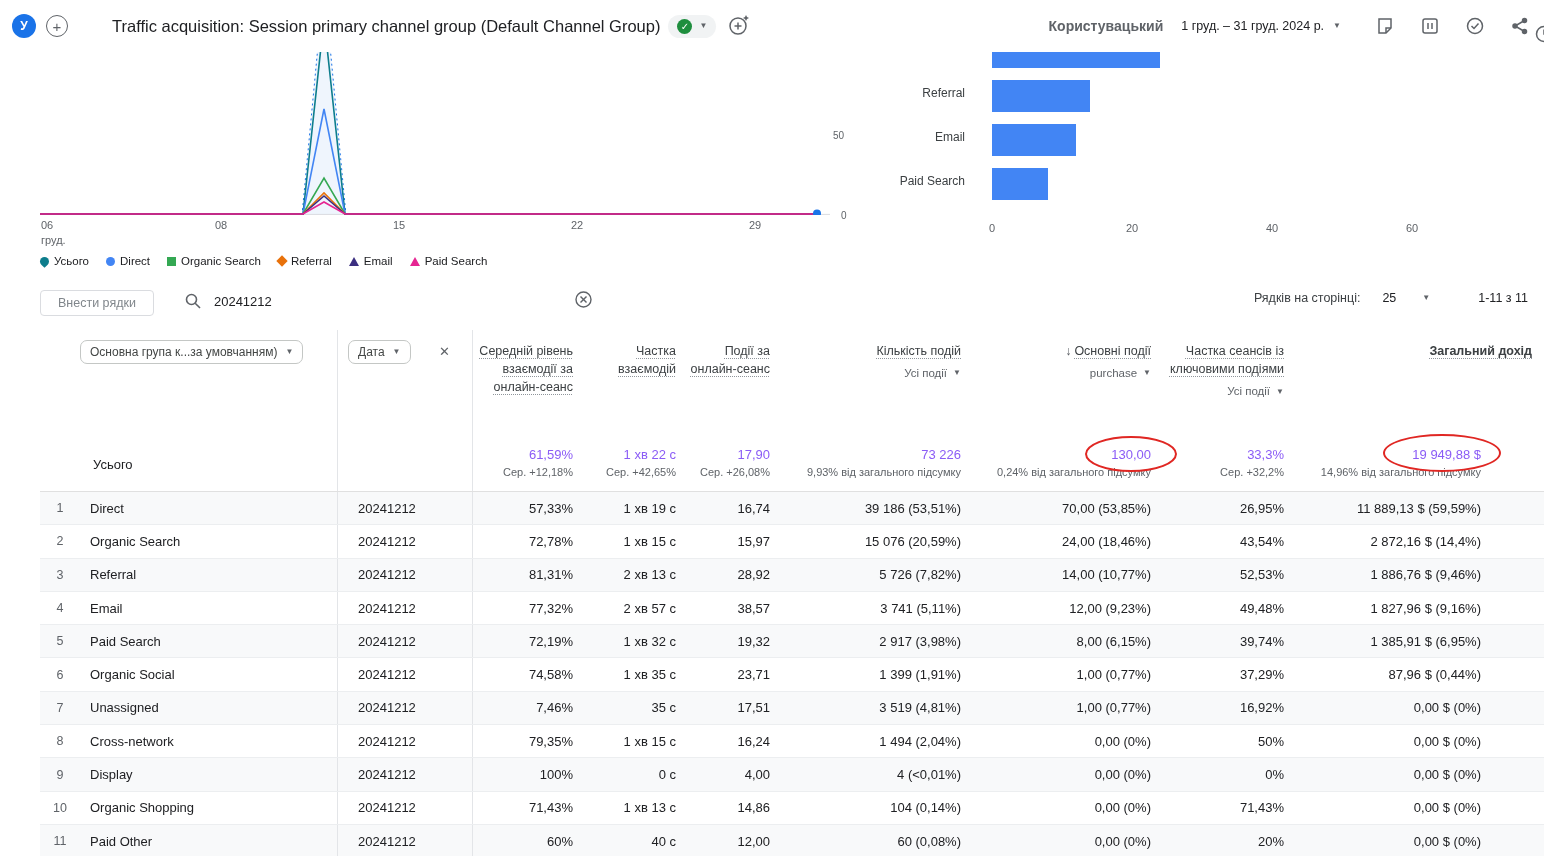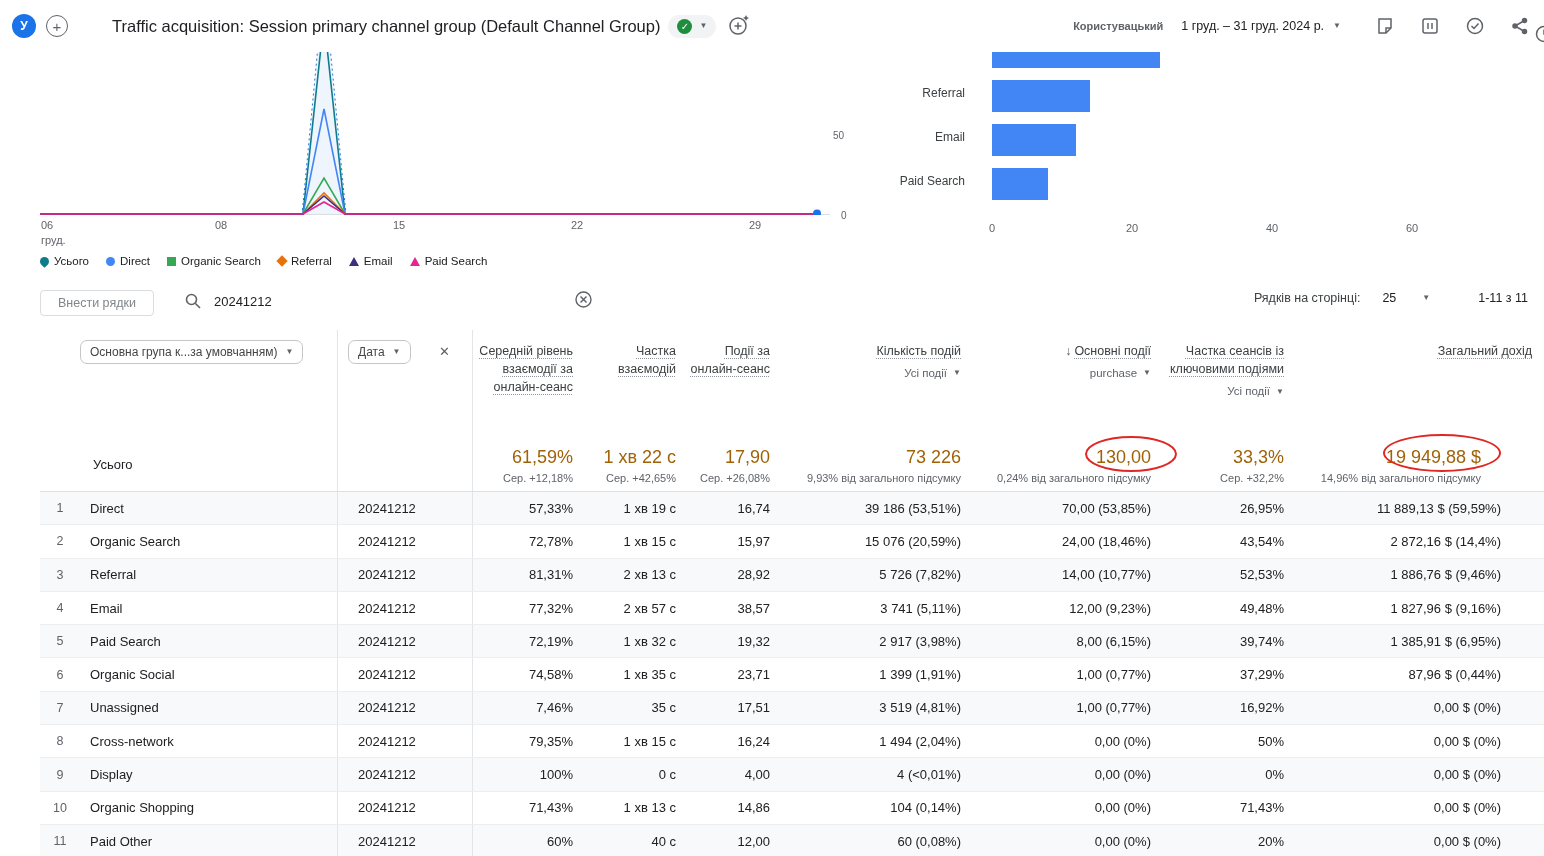--- a/index.html
+++ b/index.html
@@ -13,21 +13,21 @@
     color:#5f6368;display:flex;align-items:center;justify-content:center;font-size:15px;line-height:1;
     margin-left:10px;padding:0;cursor:pointer;flex:none;}
   .report-title{font-size:16.5px;font-weight:400;margin:0 0 0 44px;white-space:nowrap;color:#202124;}
   .status-badge{margin-left:8px;display:flex;align-items:center;gap:7px;background:#f1f3f4;
     border:none;border-radius:14px;padding:4px 9px;cursor:pointer;}
   .check-circle{width:15px;height:15px;border-radius:50%;background:#1e8e3e;color:#fff;font-size:10px;
     display:flex;align-items:center;justify-content:center;}
   .caret{font-size:8px;color:#5f6368;line-height:1;}
   .insights-btn{margin-left:10px;background:none;border:none;padding:0;cursor:pointer;flex:none;}
   .tb-right{margin-left:auto;display:flex;align-items:center;}
-  .preset-label{font-size:11px;font-weight:bold;color:#5f6368;margin-right:12px;white-space:nowrap;}
+  .preset-label{font-size:14px;font-weight:bold;color:#5f6368;margin-right:12px;white-space:nowrap;}
   .date-range{display:flex;align-items:center;gap:9px;background:none;border:none;font-size:12.5px;
     color:#202124;cursor:pointer;white-space:nowrap;font-family:inherit;}
   .tb-icons{display:flex;align-items:center;gap:25px;margin-left:28px;}
   .tb-icons svg{display:block;}
   .edge-icon{position:absolute;left:1534px;top:24px;}
   
   .charts{position:relative;height:238px;overflow:hidden;background:#fff;}
   .linechart{position:absolute;left:40px;top:0;}
   .ytick{position:absolute;font-size:10px;color:#5f6368;}
   .xtick{position:absolute;font-size:11px;color:#5f6368;line-height:1.35;}
@@ -64,39 +64,39 @@
   .grid{display:grid;grid-template-columns:40px 257px 136px 112px 103px 94px 191px 190px 133px 1fr;}
   .col-date{border-left:1px solid #e3e5e8;border-right:1px solid #e3e5e8;}
   .thead{min-height:110px;}
   .hc-dim{padding:10px 0 0 0;}
   .hc-date{display:flex;align-items:flex-start;padding:10px 22px 0 10px;}
   .close-x{margin-left:auto;color:#5f6368;font-size:13px;cursor:pointer;line-height:24px;}
   .pill{display:inline-flex;align-items:center;gap:8px;height:24px;border:1px solid #c4c7c5;
     border-radius:7px;background:#fff;padding:0 9px;font-size:12px;color:#444746;cursor:pointer;
     font-family:inherit;max-width:100%;white-space:nowrap;}
   .mh{padding:12px 12px 0 0;text-align:right;font-size:12.5px;color:#3c4043;line-height:1.45;}
-  .mh.last{}
+  .mh.last{font-weight:bold;}
   .mh-label{text-decoration:underline dotted #8f959b;text-underline-offset:3px;
     text-decoration-thickness:1px;cursor:pointer;}
   .mh-sub{margin-top:5px;font-size:11.5px;color:#5f6368;cursor:pointer;display:flex;
     justify-content:flex-end;align-items:center;gap:6px;}
   .sort-arrow{color:#5f6368;margin-right:3px;text-decoration:none;display:inline-block;}
   .totrow{height:52px;border-bottom:1px solid #e0e0e0;}
   .tot-label{padding:17px 0 0 13px;font-size:13px;color:#202124;}
   .tc{text-align:right;padding:7px 12px 0 0;}
   .tc.last{padding-right:63px;}
-  .tot-val{font-size:18px;color:#a16207;}
+  .tot-val{font-size:13px;color:#8b5cf6;}
   .tot-sub{font-size:11px;color:#5f6368;margin-top:4px;}
   .trow{height:33.3px;border-bottom:1px solid #eceef0;align-items:center;font-size:13px;color:#202124;}
   .trow.alt{background:#f8f9fa;}
   .c-num{text-align:center;color:#5f6368;font-size:12.5px;}
   .c-channel{padding-left:10px;font-weight:500;white-space:nowrap;}
   .c-date{padding-left:20px;height:100%;display:flex;align-items:center;}
   .c-metric{text-align:right;padding-right:12px;white-space:nowrap;}
-  .c-metric.last{padding-right:43px;}
+  .c-metric.last{padding-right:63px;}
   
   .ellipse{position:absolute;border:2.5px solid #e02723;border-radius:50%;pointer-events:none;}
 </style>
 </head>
 <body>
 
 <header class="topbar">
   <div class="logo">У</div>
   <button class="circle-plus">+</button>
   <h1 class="report-title">Traffic acquisition: Session primary channel group (Default Channel Group)</h1>

